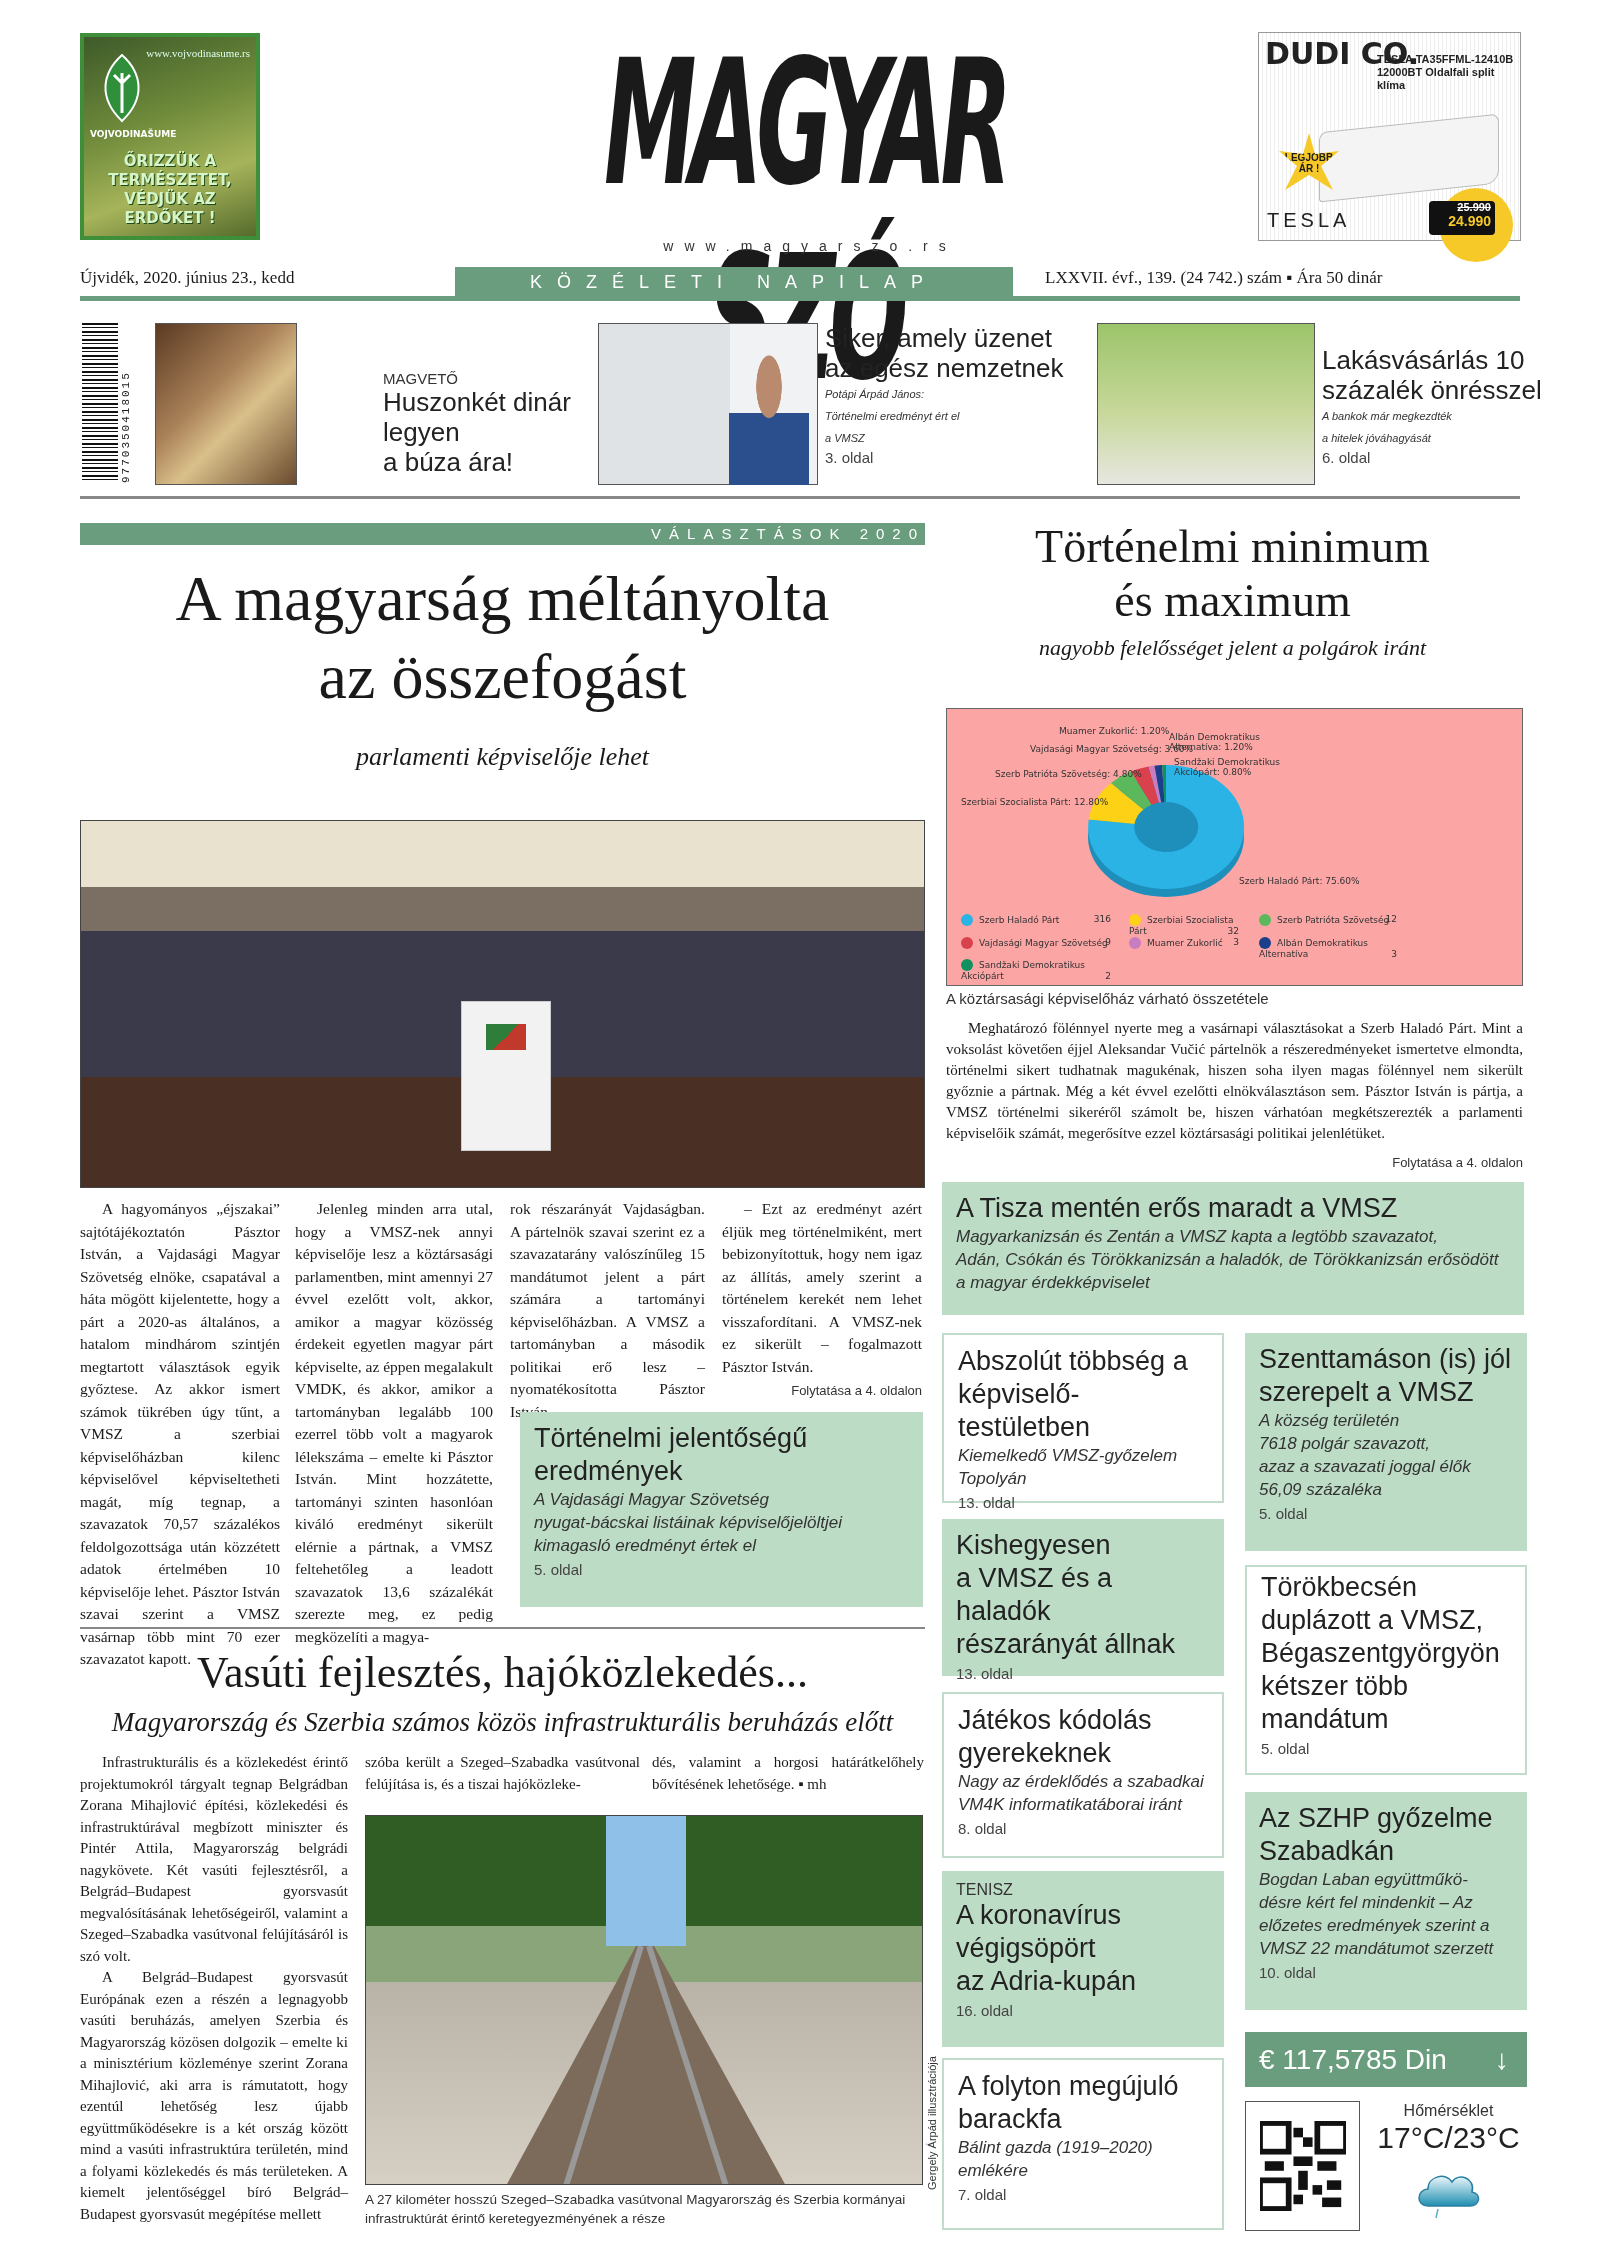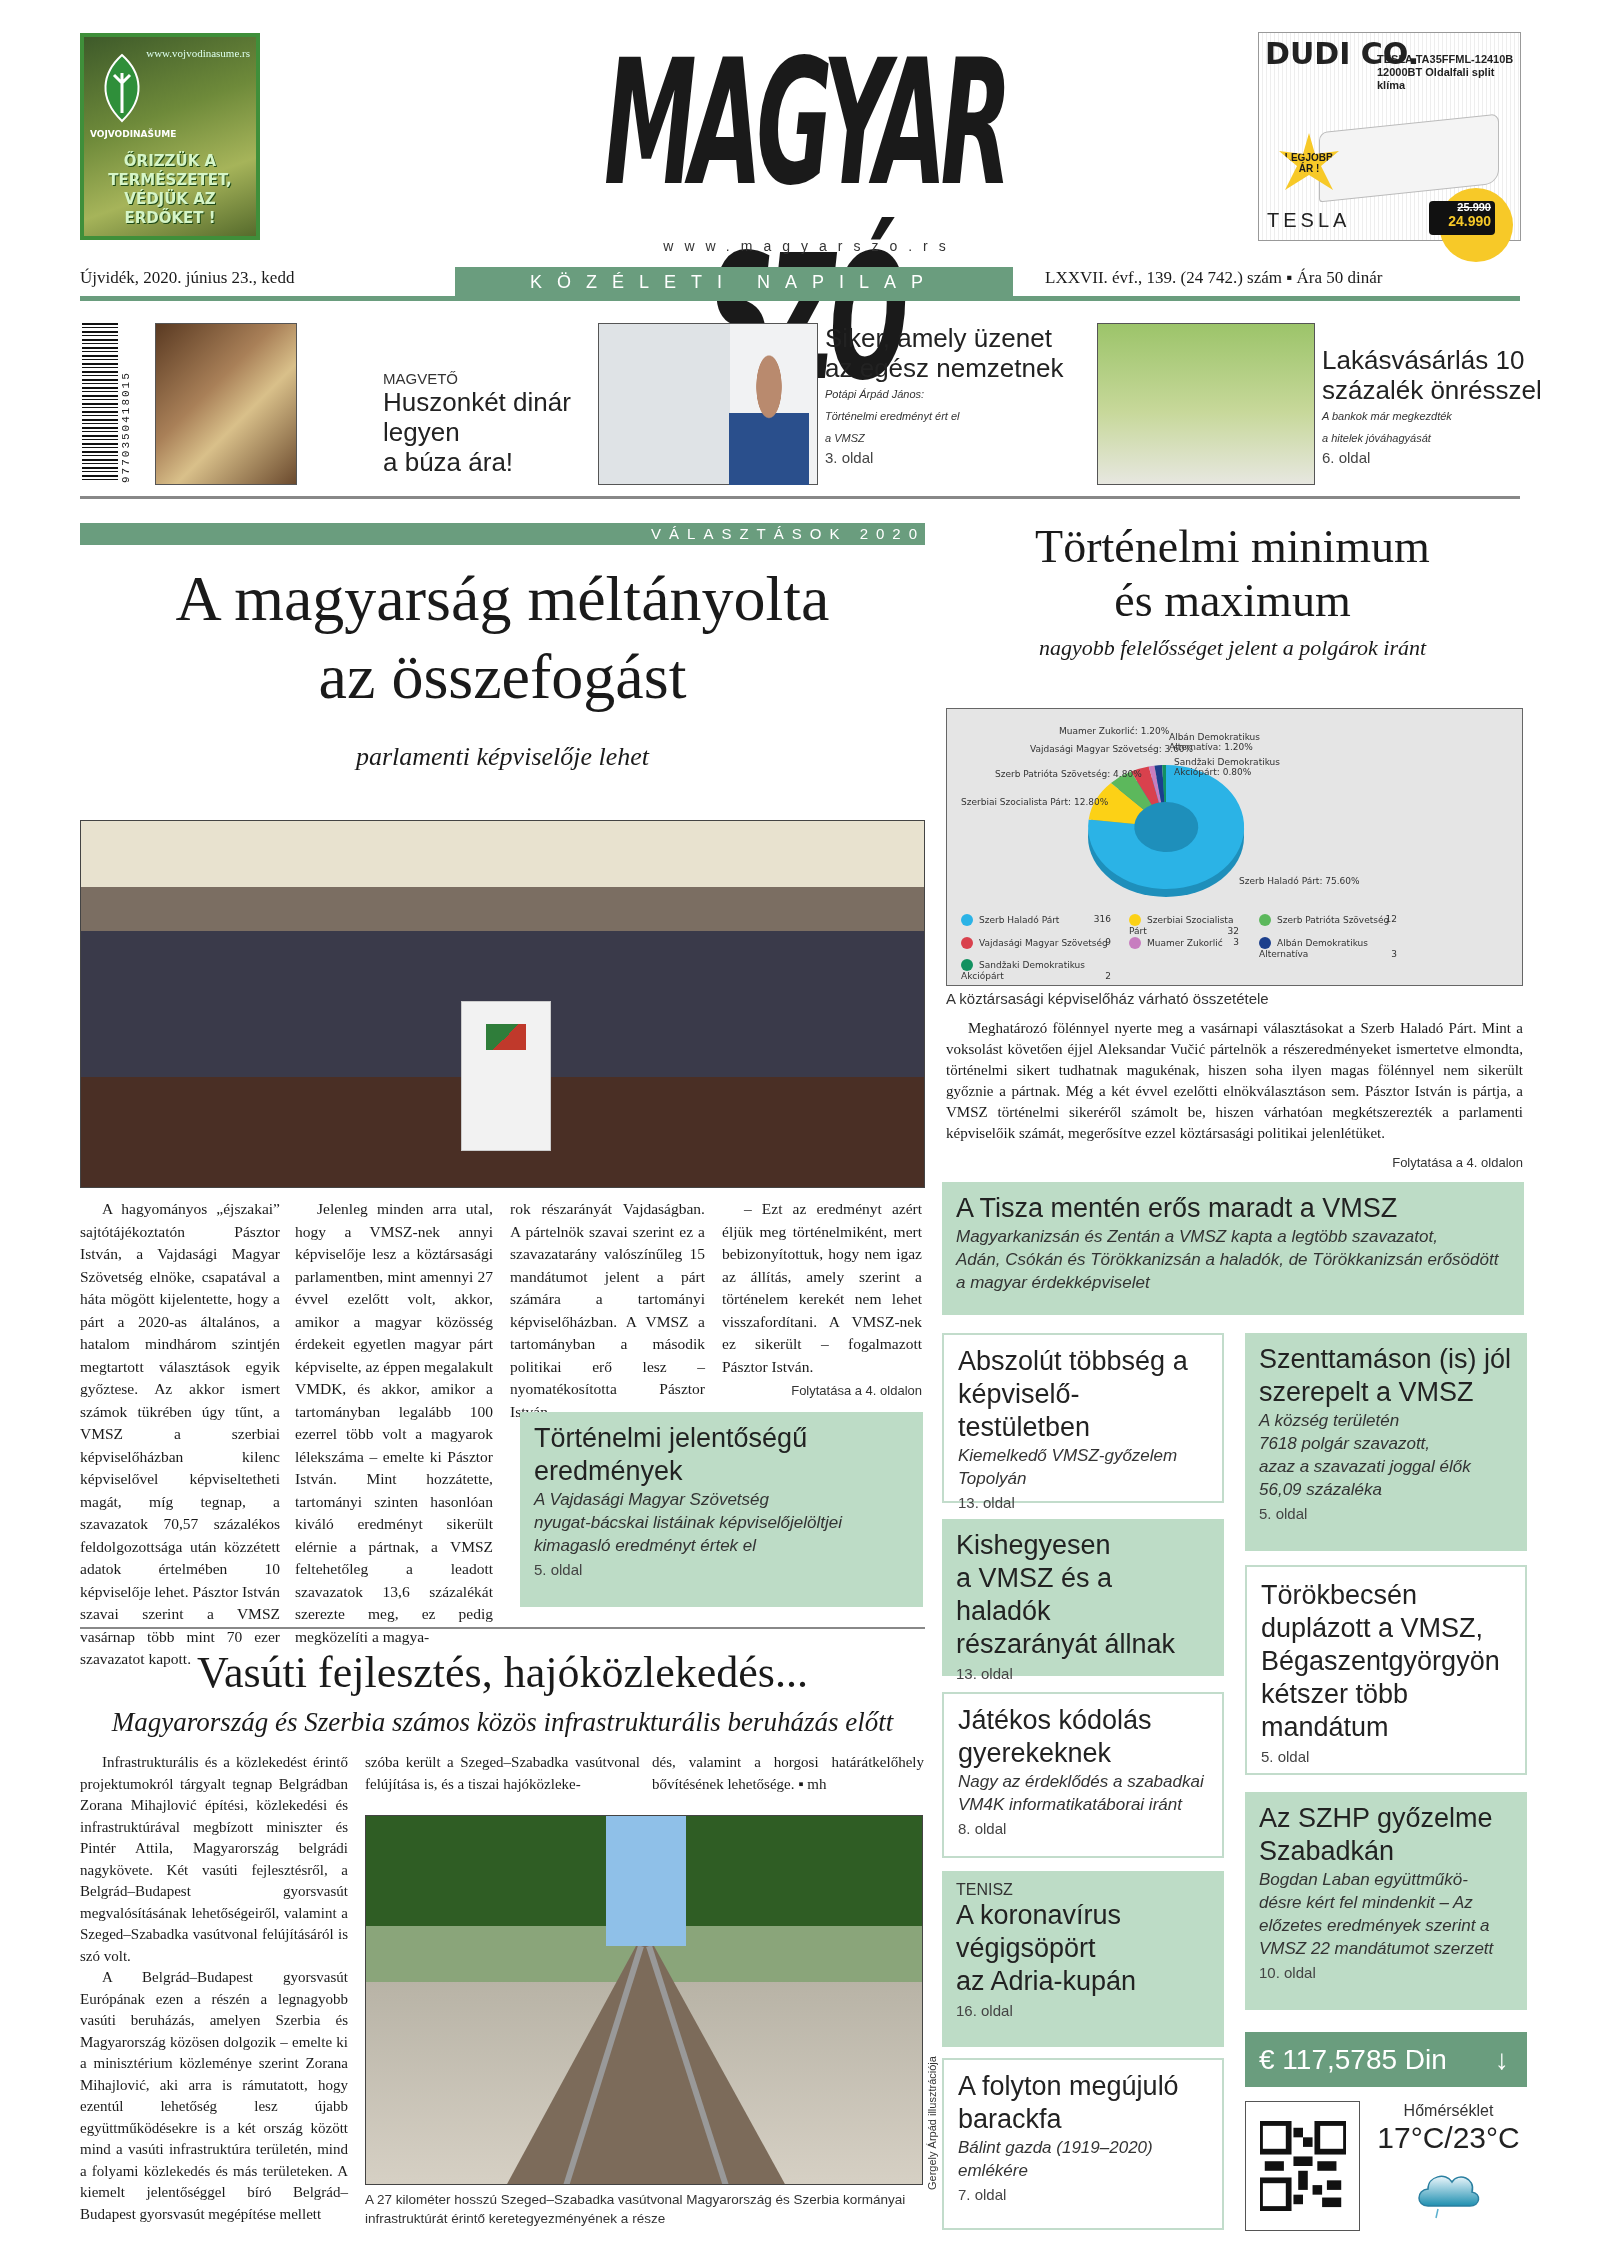--- a/index.html
+++ b/index.html
@@ -32,21 +32,21 @@
 .section-bar{left:80px;top:523px;width:845px;height:22px;color:#fff;text-align:right;font-family:"Liberation Sans",sans-serif;font-size:15px;letter-spacing:8px;line-height:22px}
 .h1{left:80px;top:560px;width:845px;text-align:center;font-size:64px;line-height:78px;font-family:"Liberation Serif",serif}
 .h1sub{left:80px;top:740px;width:845px;text-align:center;font-style:italic;font-size:26px;line-height:34px}
 .photo{border:1px solid #444}
 .col{font-size:15.5px;line-height:22.5px;text-align:justify;hyphens:auto}
 .col p{text-indent:22px}
 .cont{font-family:"Liberation Sans",sans-serif;font-size:13px;text-align:right;color:#333}
 
 .r-h{left:945px;top:520px;width:575px;text-align:center;font-size:46px;line-height:54px}
 .r-sub{left:945px;top:634px;width:575px;text-align:center;font-style:italic;font-size:22px;line-height:28px}
-.chart{left:946px;top:708px;width:577px;height:278px;border:1px solid #666;background:#e5e5e5}
+.chart{left:946px;top:708px;width:577px;height:278px;border:1px solid #666;background:#fca5a5}
 .chart-cap{left:946px;top:990px;font-family:"Liberation Sans",sans-serif;font-size:15px;color:#333}
 .box{padding:10px 14px}
 .box .bt{font-family:"Liberation Sans",sans-serif;font-size:27px;line-height:33px;color:#222}
 .box .bs{font-family:"Liberation Sans",sans-serif;font-style:italic;font-size:17px;line-height:23px;color:#333}
 .box .bp{font-family:"Liberation Sans",sans-serif;font-size:15px;line-height:22px;color:#444;margin-top:2px}
 .box .bk{font-family:"Liberation Sans",sans-serif;font-size:16px;color:#333}
 .bg{background:#bddcc6}
 .bw{background:#fff;border:2px solid #c2dccb}
 .legend-dot{display:inline-block;width:12px;height:12px;border-radius:50%;vertical-align:middle;margin-right:6px}
 .leg{font-family:"DejaVu Sans",sans-serif;font-size:9px;color:#333;position:absolute}
@@ -279,21 +279,21 @@
 <div class="abs box bg" style="left:1245px;top:1333px;width:282px;height:218px">
   <div class="bt">Szenttamáson (is) jól</div>
   <div class="bt">szerepelt a VMSZ</div>
   <div class="bs">A község területén</div>
   <div class="bs">7618 polgár szavazott,</div>
   <div class="bs">azaz a szavazati joggal élők</div>
   <div class="bs">56,09 százaléka</div>
   <div class="bp">5. oldal</div>
 </div>
 
-<div class="abs box bw" style="left:1245px;top:1565px;width:282px;height:210px;padding-top:12px">
+<div class="abs box bw" style="left:1245px;top:1565px;width:282px;height:210px;padding-top:4px">
   <div class="bt">Törökbecsén</div>
   <div class="bt">duplázott a VMSZ,</div>
   <div class="bt">Bégaszentgyörgyön</div>
   <div class="bt">kétszer több</div>
   <div class="bt">mandátum</div>
   <div class="bp">5. oldal</div>
 </div>
 
 <div class="abs box bg" style="left:1245px;top:1792px;width:282px;height:218px">
   <div class="bt">Az SZHP győzelme</div>

